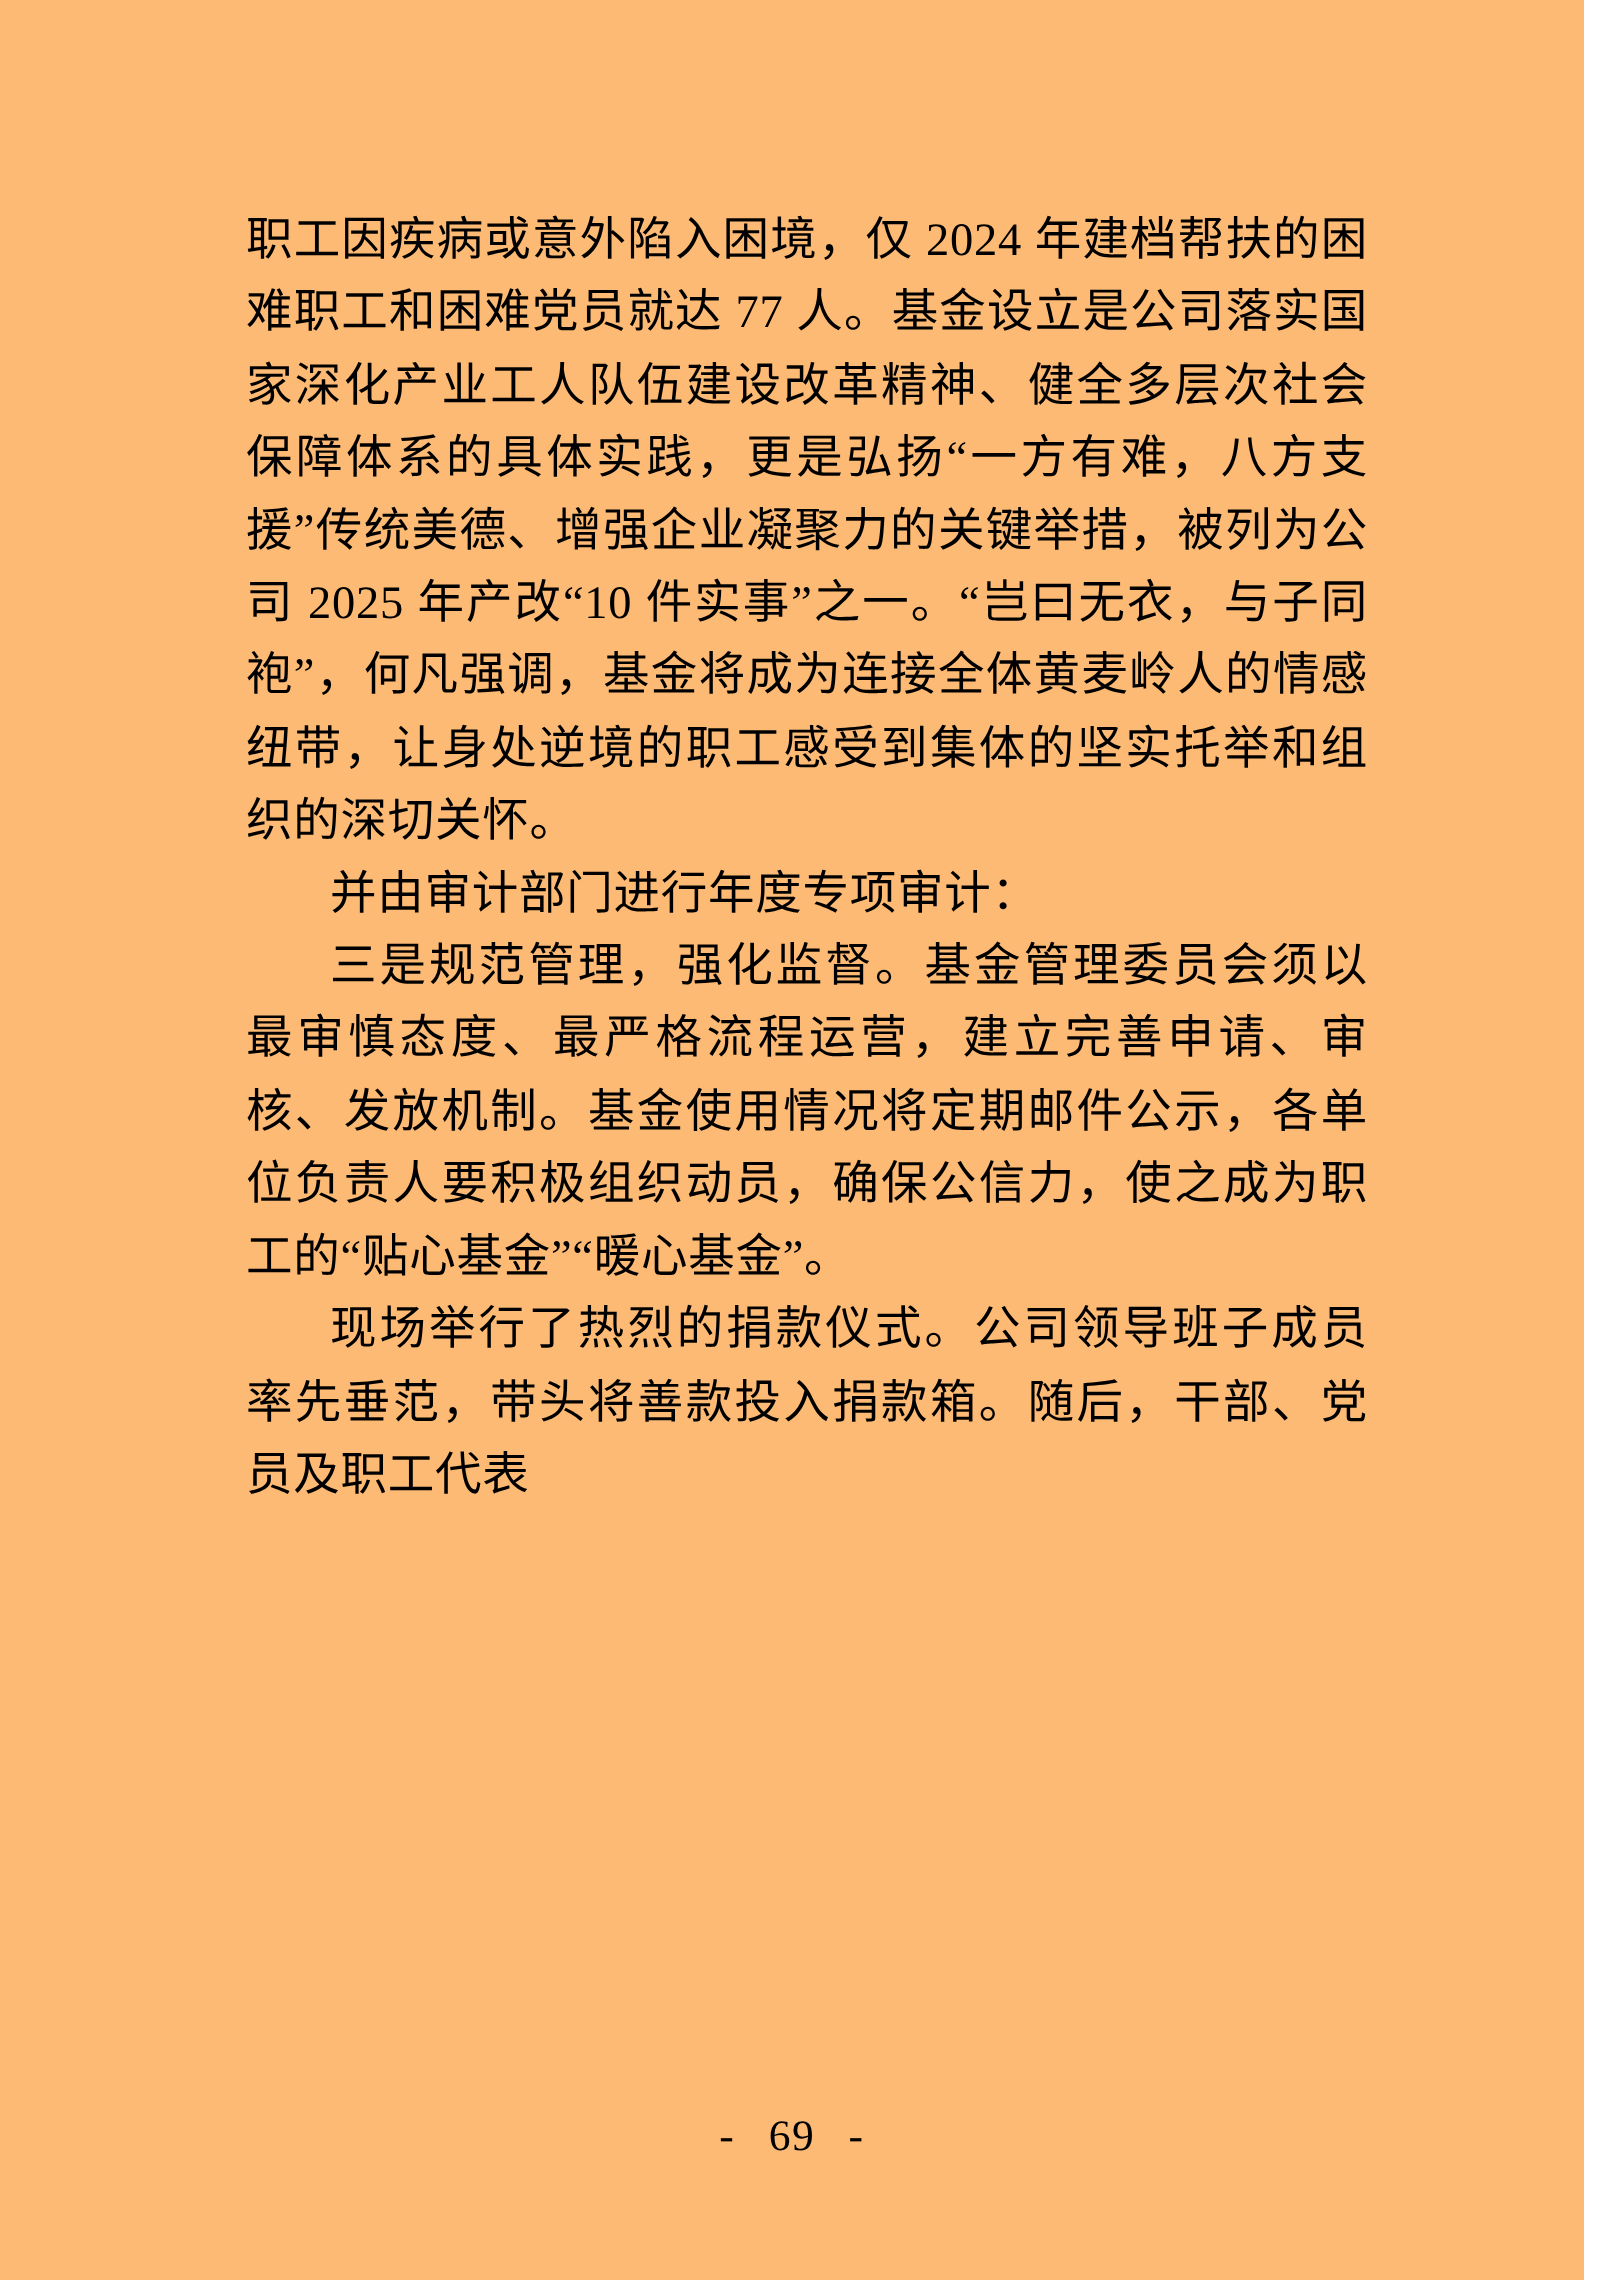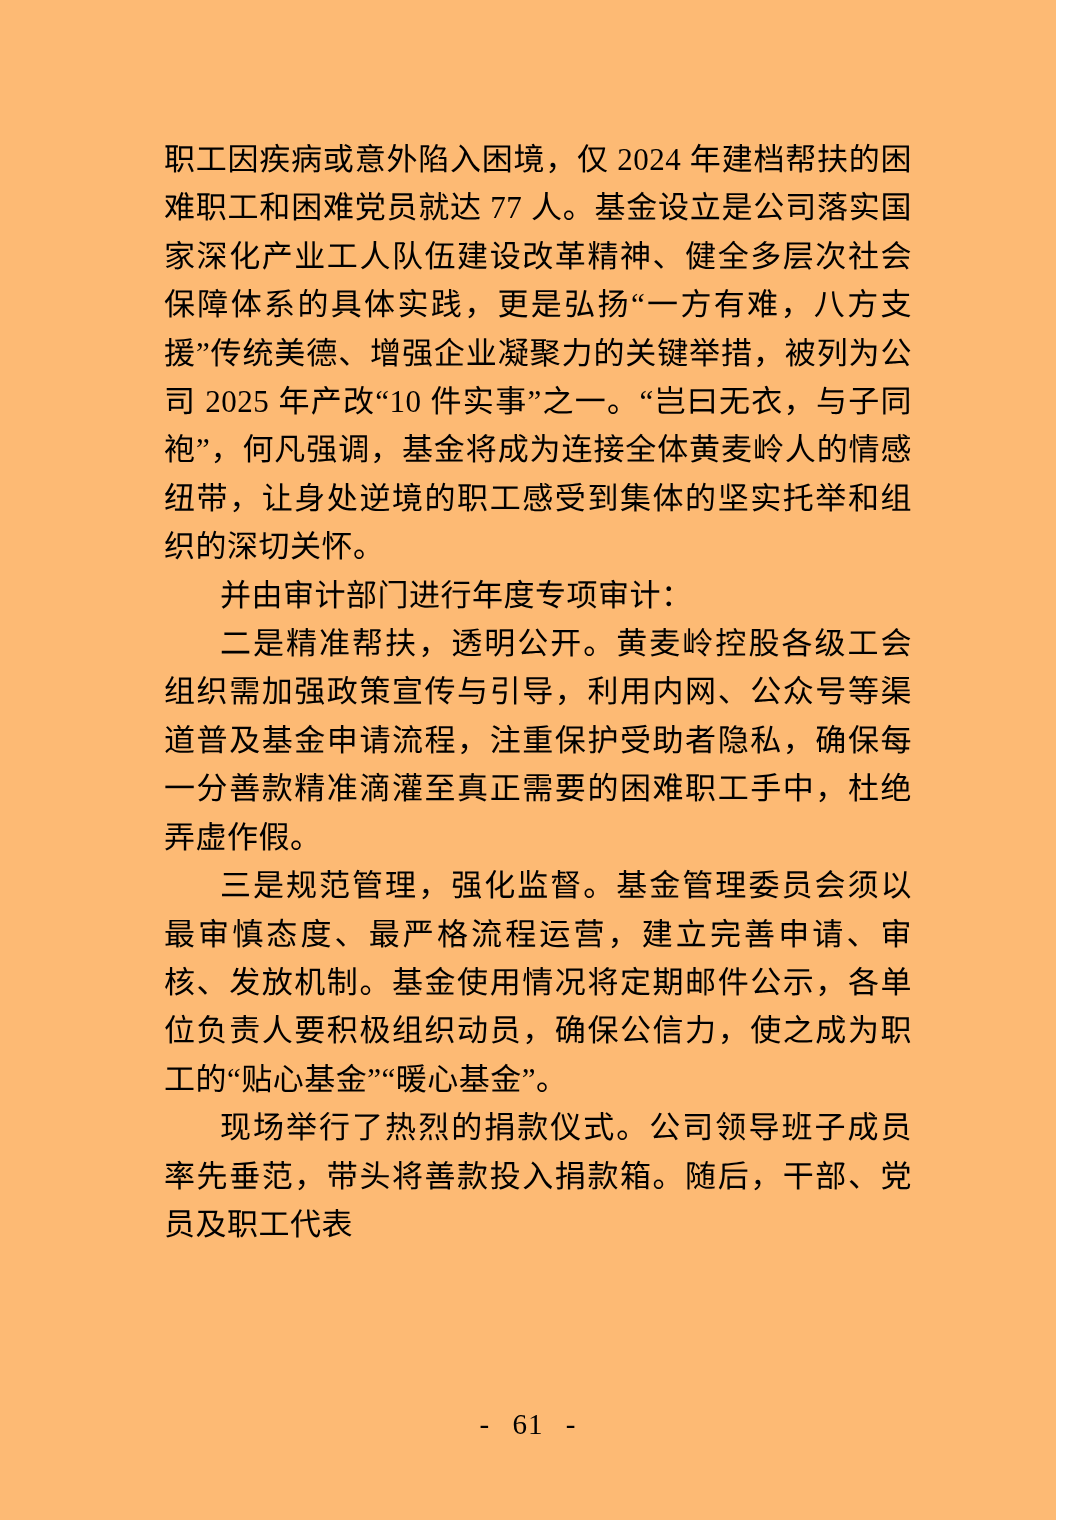--- a/index.html
+++ b/index.html
@@ -50,22 +50,21 @@
   }
 </style>
 </head>
 <body>
 
 <div class="page">
 
   <main class="text-block">
     <p>职工因疾病或意外陷入困境，仅 2024 年建档帮扶的困难职工和困难党员就达 77 人。基金设立是公司落实国家深化产业工人队伍建设改革精神、健全多层次社会保障体系的具体实践，更是弘扬“一方有难，八方支援”传统美德、增强企业凝聚力的关键举措，被列为公司 2025 年产改“10 件实事”之一。“岂曰无衣，与子同袍”，何凡强调，基金将成为连接全体黄麦岭人的情感纽带，让身处逆境的职工感受到集体的坚实托举和组织的深切关怀。</p>
     <p class="indent">并由审计部门进行年度专项审计：</p>
-    <p class="indent">二是精准帮扶，透明公开。黄麦岭控股各级工会组织需加强政策宣传与引导，利用内网、公众号等渠道普及基金申请流程，注重保护受助者隐私，确保每一分善款精准滴灌至真正需要的困难职工手中，杜绝弄虚作假。</p>
     <p class="indent">三是规范管理，强化监督。基金管理委员会须以最审慎态度、最严格流程运营，建立完善申请、审核、发放机制。基金使用情况将定期邮件公示，各单位负责人要积极组织动员，确保公信力，使之成为职工的“贴心基金”“暖心基金”。</p>
     <p class="indent">现场举行了热烈的捐款仪式。公司领导班子成员率先垂范，带头将善款投入捐款箱。随后，干部、党员及职工代表</p>
   </main>
 
   <footer class="page-footer">
-    <span class="page-number">- 61 -</span>
+    <span class="page-number">- 69 -</span>
   </footer>
 
 </div>
 
 </body></html>

